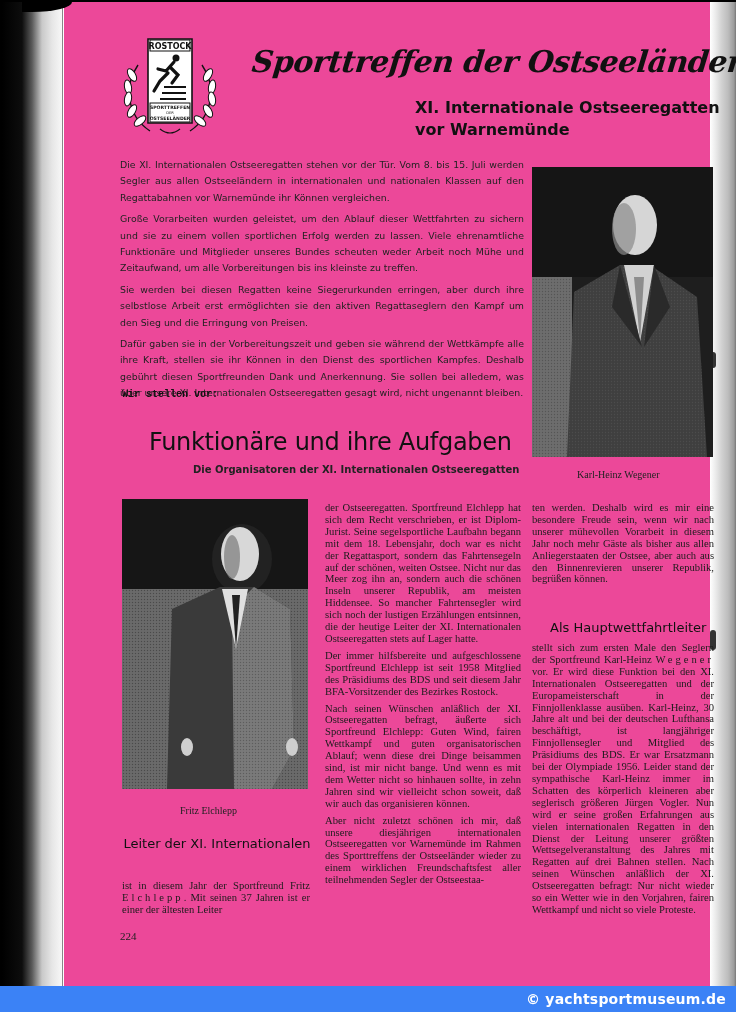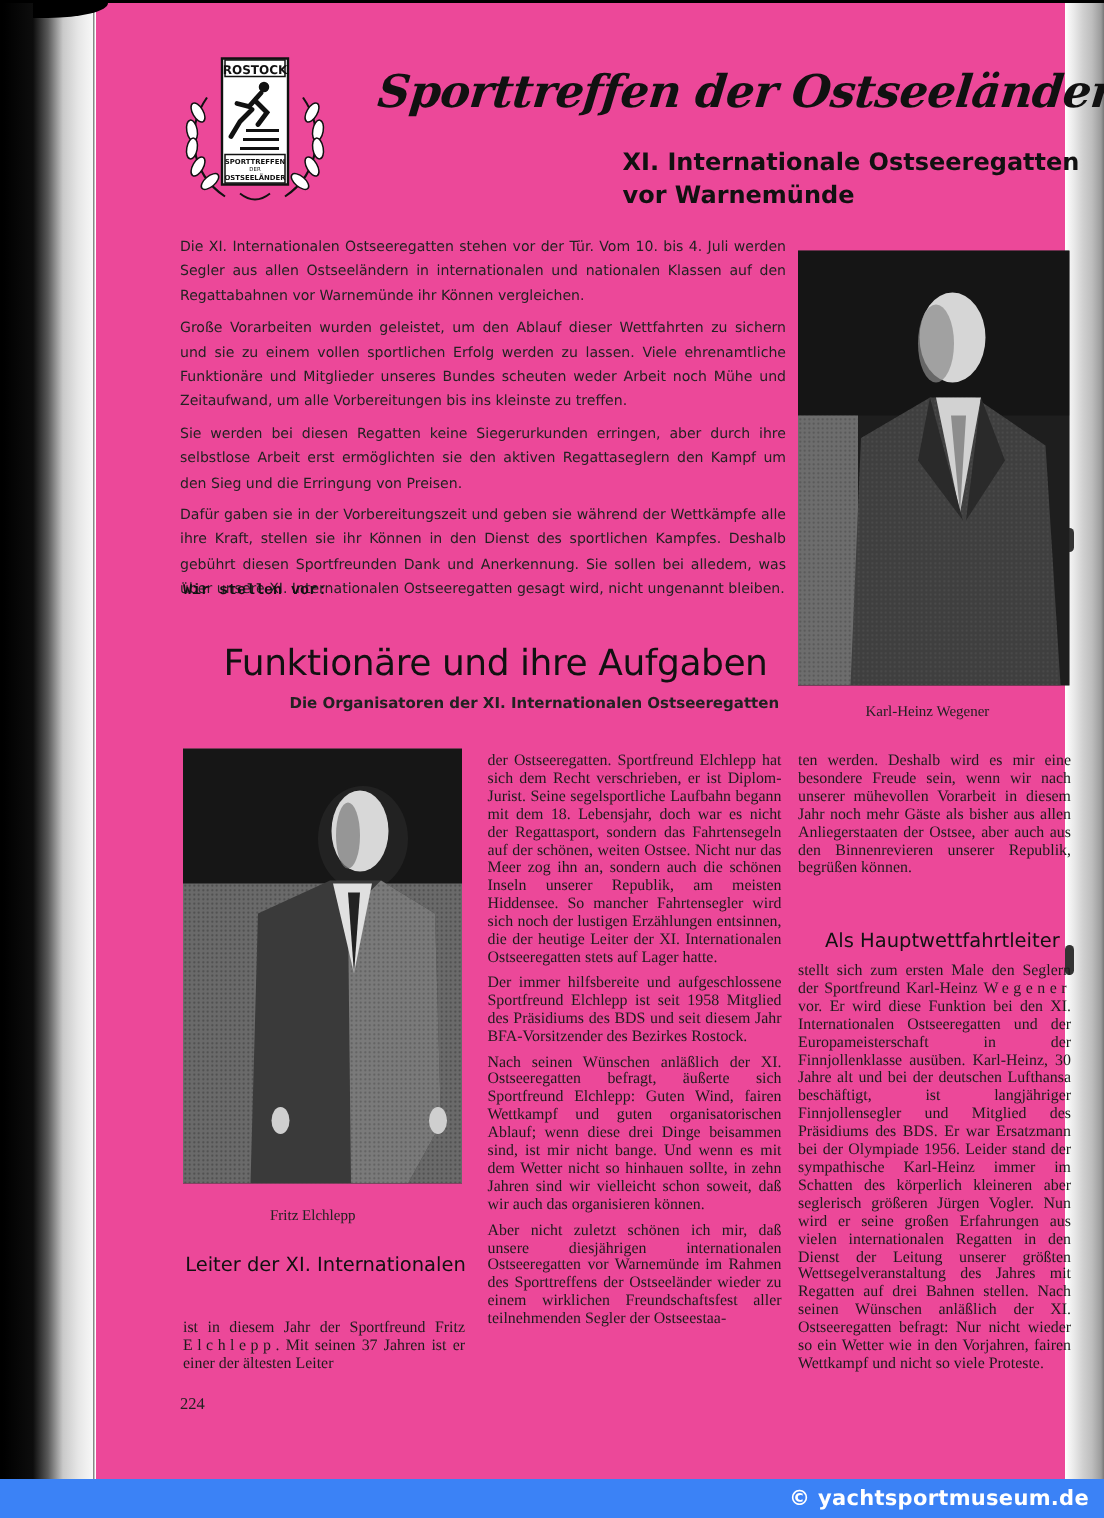--- a/index.html
+++ b/index.html
@@ -89,21 +89,21 @@
     <path d="M40 94 Q50 102 60 94" stroke="#111" stroke-width="1.2" fill="none"></path>
   </svg>
 
   <div class="headline">Sporttreffen der Ostseeländer 1961</div>
   <div class="subtitle">
     <div>XI. Internationale Ostseeregatten</div>
     <div>vor Warnemünde</div>
   </div>
 
   <div class="intro">
-    <p>Die XI. Internationalen Ostseeregatten stehen vor der Tür. Vom 10. bis 4. Juli werden Segler aus allen Ostseeländern in internationalen und nationalen Klassen auf den Regattabahnen vor Warnemünde ihr Können vergleichen.</p>
+    <p>Die XI. Internationalen Ostseeregatten stehen vor der Tür. Vom 8. bis 15. Juli werden Segler aus allen Ostseeländern in internationalen und nationalen Klassen auf den Regattabahnen vor Warnemünde ihr Können vergleichen.</p>
     <p>Große Vorarbeiten wurden geleistet, um den Ablauf dieser Wettfahrten zu sichern und sie zu einem vollen sportlichen Erfolg werden zu lassen. Viele ehrenamtliche Funktionäre und Mitglieder unseres Bundes scheuten weder Arbeit noch Mühe und Zeitaufwand, um alle Vorbereitungen bis ins kleinste zu treffen.</p>
     <p>Sie werden bei diesen Regatten keine Siegerurkunden erringen, aber durch ihre selbstlose Arbeit erst ermöglichten sie den aktiven Regattaseglern den Kampf um den Sieg und die Erringung von Preisen.</p>
     <p>Dafür gaben sie in der Vorbereitungszeit und geben sie während der Wettkämpfe alle ihre Kraft, stellen sie ihr Können in den Dienst des sportlichen Kampfes. Deshalb gebührt diesen Sportfreunden Dank und Anerkennung. Sie sollen bei alledem, was über unsere XI. Internationalen Ostseeregatten gesagt wird, nicht ungenannt bleiben.</p>
   </div>
 
   <div class="photo photo-wegener">
     <svg width="181" height="290" viewBox="0 0 181 290">
       <defs>
         <pattern id="dots1" width="3" height="3" patternUnits="userSpaceOnUse">
             <circle cx="1.5" cy="1.5" r="0.7" fill="#555"></circle>

